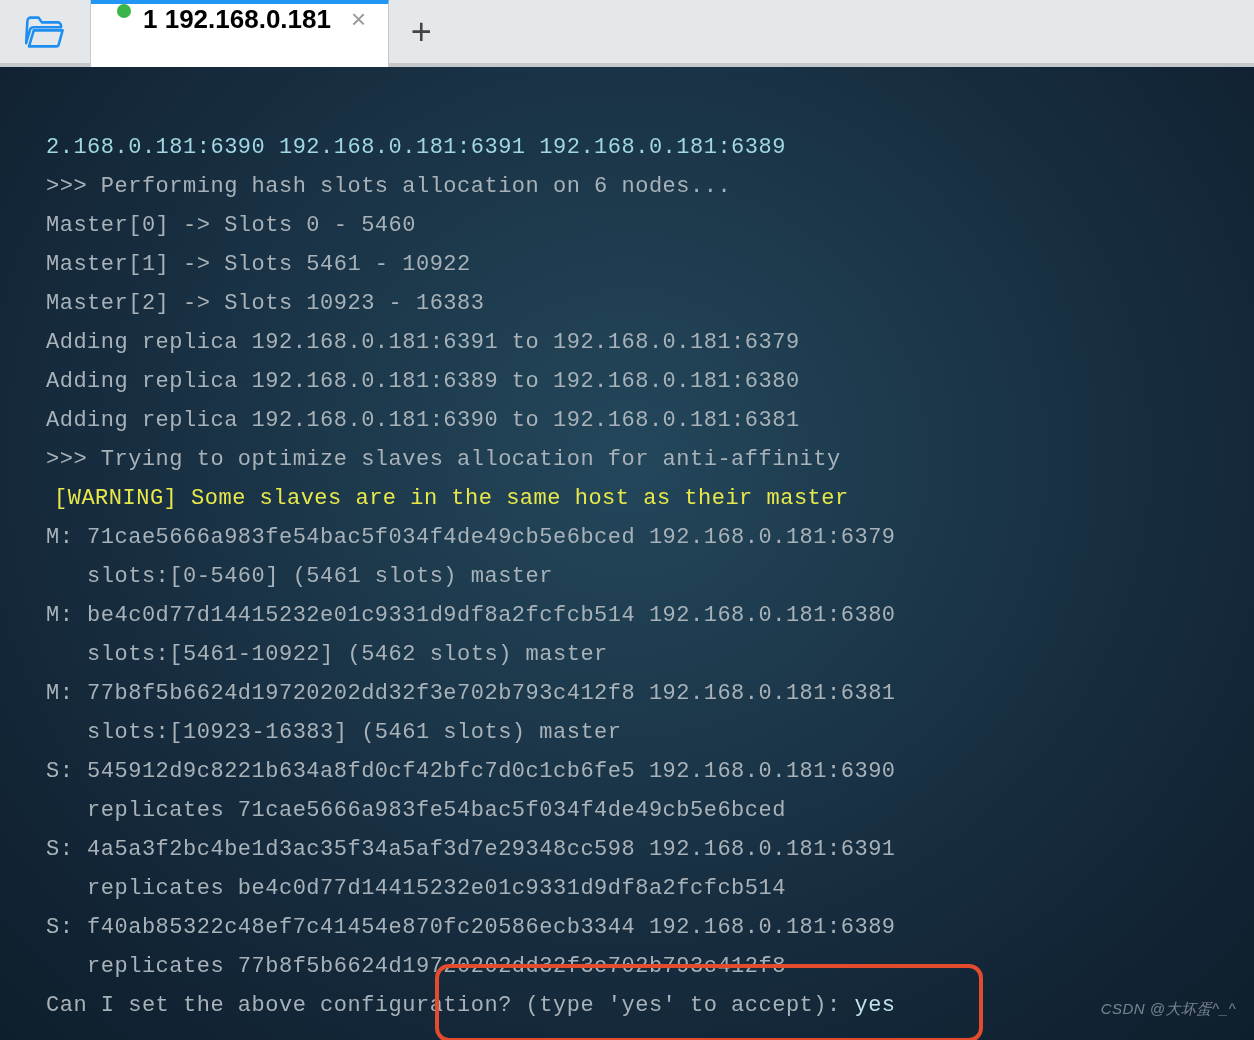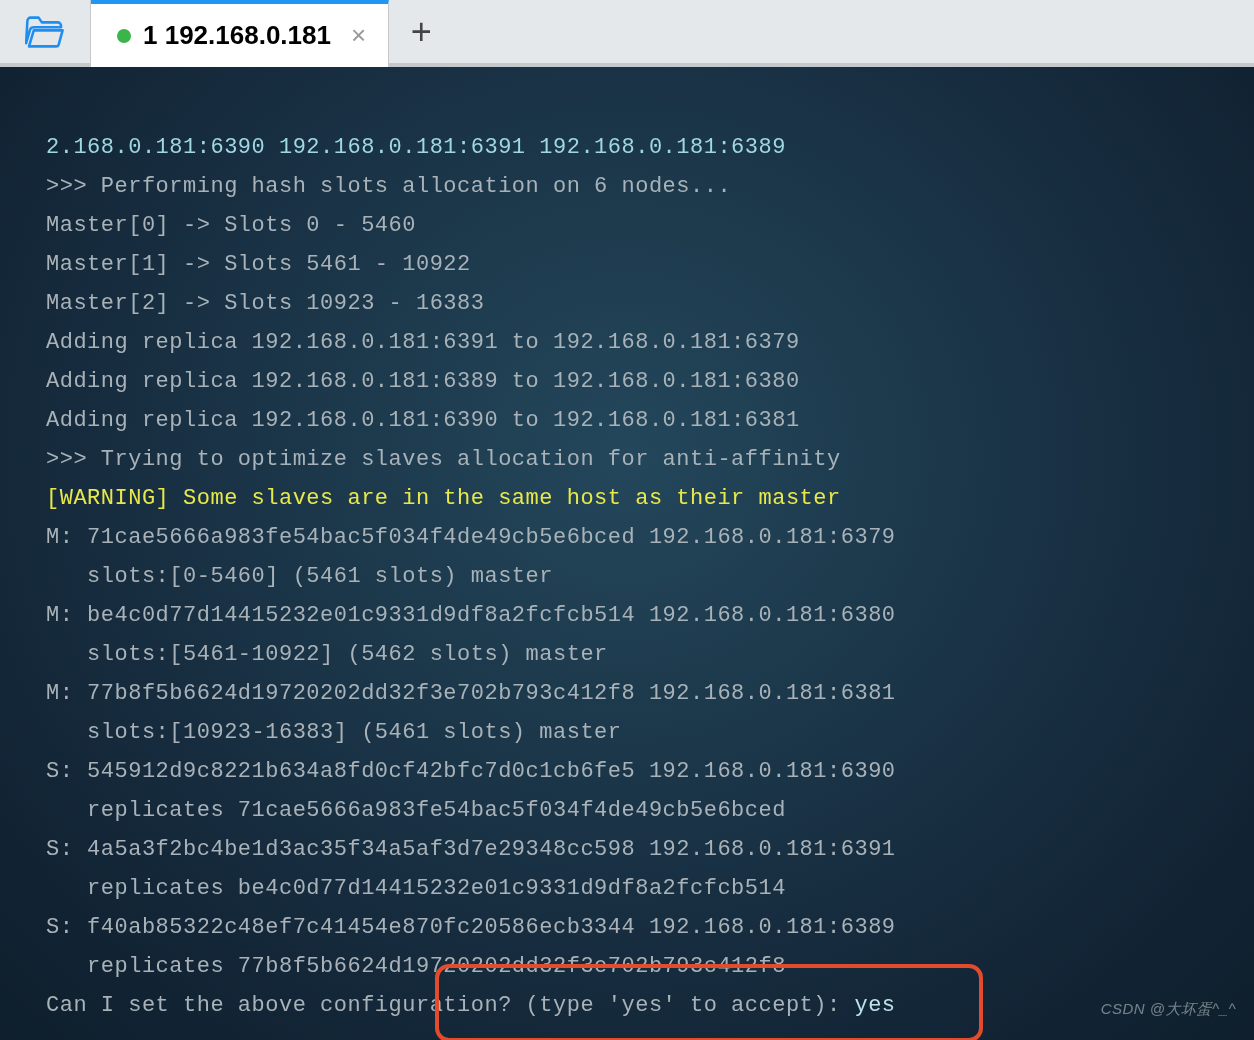--- a/index.html
+++ b/index.html
@@ -25,21 +25,20 @@
     align-items: center;
     justify-content: center;
     border-right: 1px solid #c5c9cc;
   }
   .folder-slot svg {
     width: 40px;
     height: 32px;
   }
   .tab {
     display: flex;
-    align-items: center;
     gap: 12px;
     padding: 0 22px 0 26px;
     background: #ffffff;
     border-top: 5px solid #2196f3;
     border-right: 1px solid #c5c9cc;
     position: relative;
     top: 0;
     margin-top: -1px;
     margin-bottom: -4px;
   }
@@ -77,21 +76,21 @@
     padding: 22px 30px 0 46px;
     font-family: "Menlo", "Consolas", "Liberation Mono", monospace;
     font-size: 22px;
     line-height: 39px;
     color: #dfe6e9;
     white-space: pre;
     letter-spacing: 0.5px;
   }
   .terminal .cyan   { color: #9fd8e0; }
   .terminal .grey   { color: #a8b2b8; }
-  .terminal .yellow { color: #e8e84a; }
+  .terminal .yellow { color: #e8e84a; margin-left: 8px; }
   .terminal .prompt { color: #bfe3e8; }
   .highlight-box {
     position: absolute;
     border: 4px solid #e34b2d;
     border-radius: 14px;
     pointer-events: none;
   }
   .watermark {
     position: absolute;
     right: 18px;

